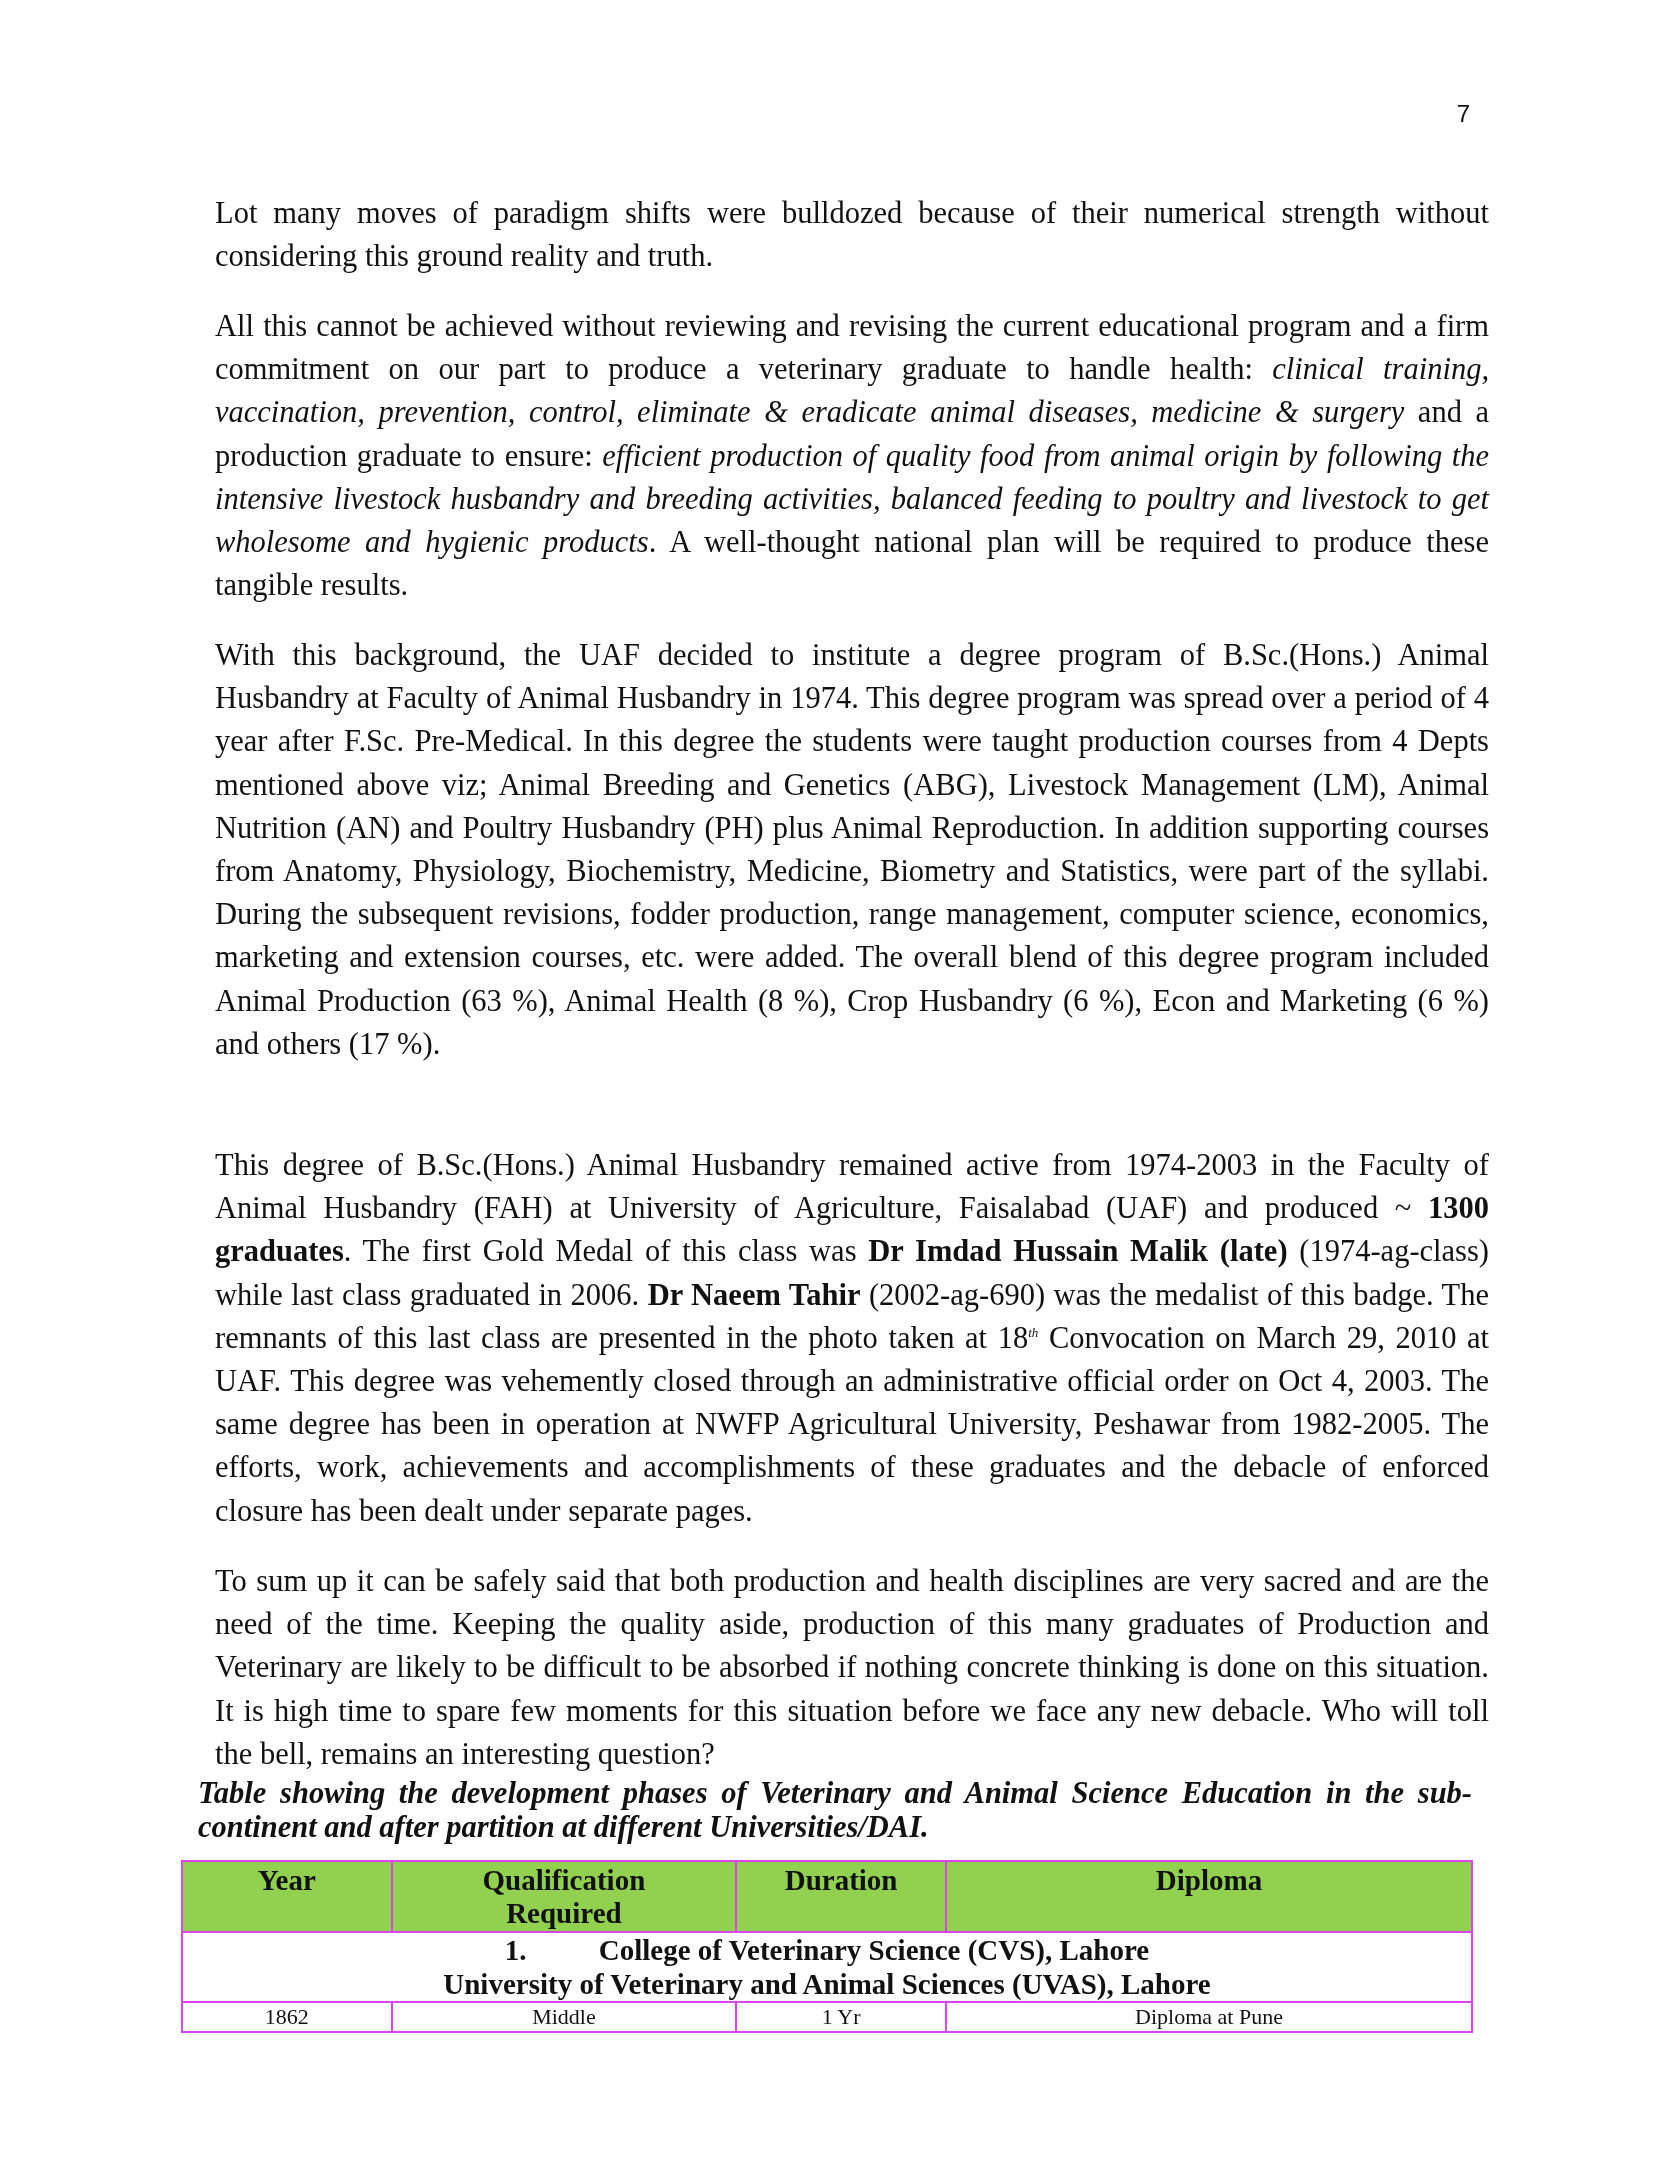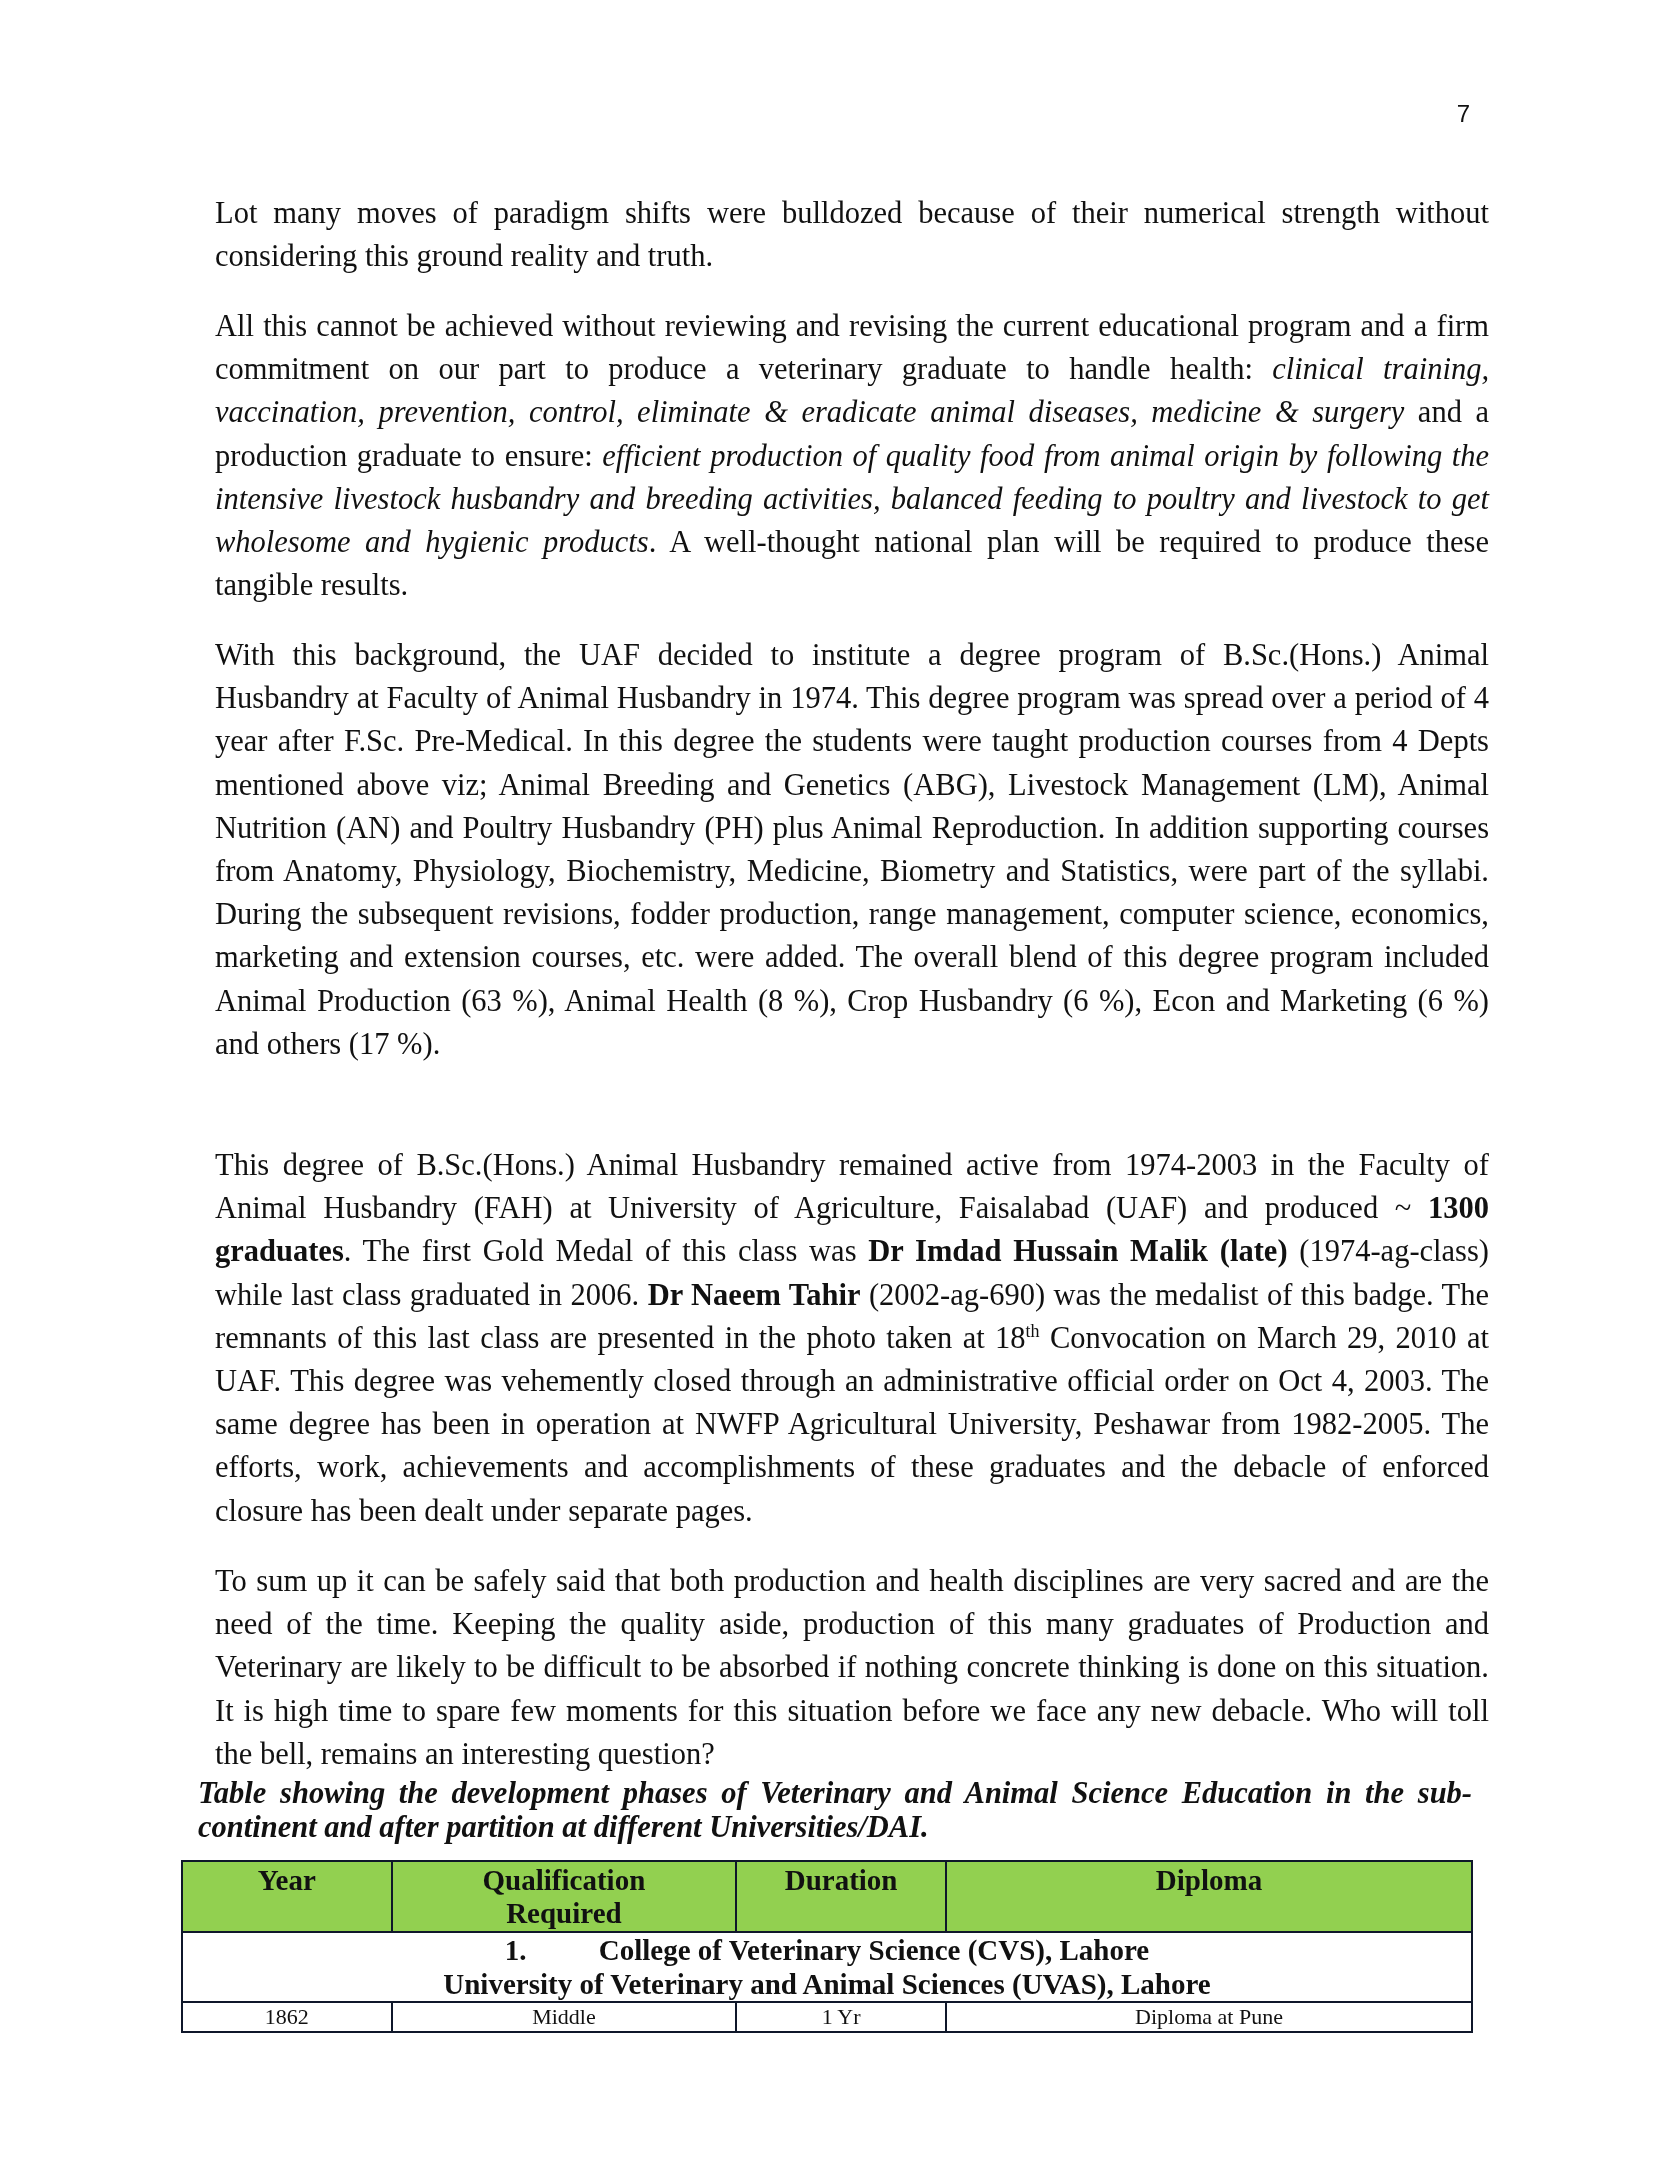--- a/index.html
+++ b/index.html
@@ -4,26 +4,26 @@
 <style>
   html, body { margin: 0; padding: 0; background: #ffffff; }
   body { width: 1669px; height: 2160px; position: relative; overflow: hidden;
          font-family: "Liberation Serif", "DejaVu Serif", serif; color: #111; }
   .page-number { position: absolute; top: 100px; left: 1440px; width: 30px; text-align: right;
          font-family: "Liberation Sans", "DejaVu Sans", sans-serif; font-size: 24px; }
   .body-text { position: absolute; left: 198px; width: 1274px; }
   p.para { margin: 17px; font-size: 30.5px; line-height: 43.2px; text-align: justify; }
   p.para em { font-style: italic; }
   p.para b { font-weight: bold; }
-  p.para sup { font-size: 18px; line-height: 0; vertical-align: super; }
+  p.para sup { font-size: 13px; line-height: 0; vertical-align: super; font-style: italic; }
   .caption { position: absolute; left: 198px; top: 1776px; width: 1274px; margin: 0;
          font-size: 30.5px; line-height: 34px; font-weight: bold; font-style: italic; text-align: justify; }
   table.dev-table { position: absolute; left: 181px; top: 1860px; width: 1292px;
          border-collapse: collapse; font-size: 29px; }
-  table.dev-table td, table.dev-table th { border: 2px solid #0f172a; padding: 0; text-align: center; vertical-align: top; }
+  table.dev-table td, table.dev-table th { border: 2px solid #d946ef; padding: 0; text-align: center; vertical-align: top; }
   table.dev-table thead th { background: #92d050; font-weight: bold; line-height: 33px; height: 67px; padding-top: 2px; }
   table.dev-table .section-row td { font-weight: bold; line-height: 34px; height: 68px; padding-top: 0; }
   table.dev-table .data-row td { font-size: 22px; line-height: 28px; height: 28px; border-radius: 6px; }
   .section-num { display: inline-block; width: 94px; text-align: left; }
 </style>
 </head>
 <body>
 
 <div class="page-number">7</div>
 

